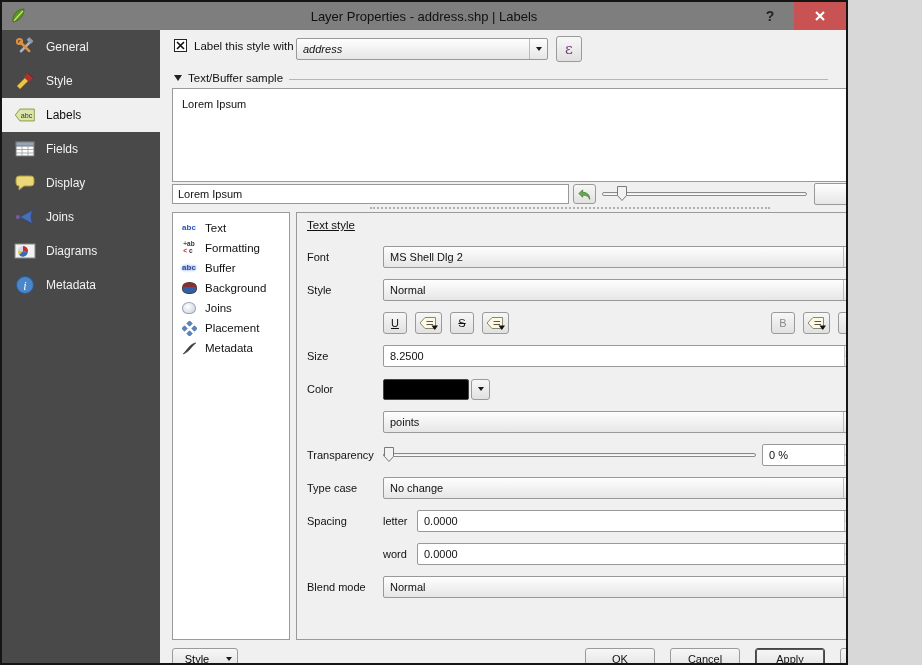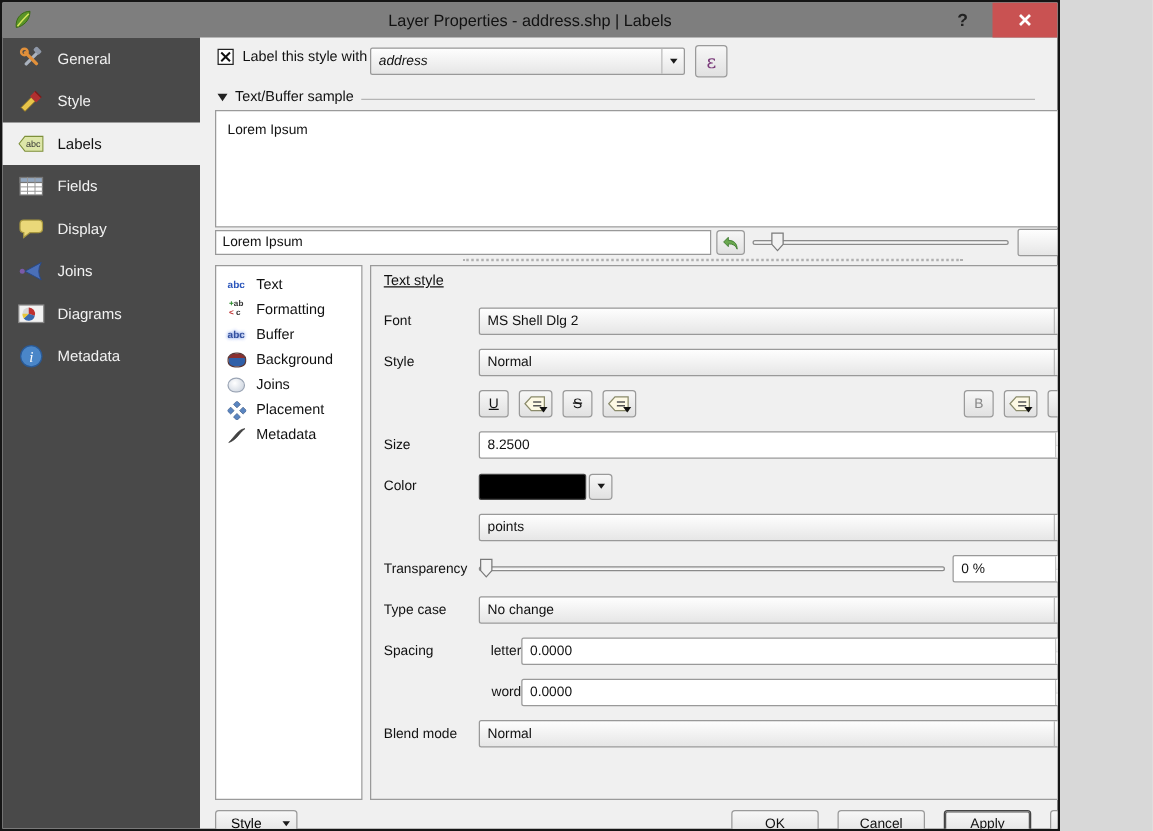--- a/index.html
+++ b/index.html
@@ -88,21 +88,21 @@
   .row .ctl .combo, .row .ctl .spin { flex:1; }
   .dd { width:27px; height:22px; margin-left:8px; flex:none; }
   .spin { border:1px solid #999; border-radius:2px; background:#fff; display:flex; align-items:center; height:22px; }
   .spin input { flex:1; min-width:0; border:0; background:transparent; font-family:"Liberation Sans",sans-serif;
                 font-size:11px; padding:0 6px; color:#111; }
   .spin .btns { width:17px; align-self:stretch; display:flex; flex-direction:column; border-left:1px solid #c4c4c4; }
   .spin .btns > div { flex:1; display:flex; align-items:center; justify-content:center;
                       background:linear-gradient(#fafafa,#e8e8e8); }
   .spin .btns > div:first-child { border-bottom:1px solid #d0d0d0; }
   .fmt-btn { width:24px; height:22px; font-size:11px; }
-  .sub-lbl { width:34px; flex:none; font-size:11px; color:#111;text-align:right; }
+  .sub-lbl { width:34px; flex:none; font-size:11px; color:#111; }
   .swatch { width:86px; height:21px; border:1px solid #444; border-radius:2px; }
   .swatch-arrow { width:19px; height:21px; margin-left:2px; }
   .pct-spin { width:100px; flex:none !important; margin-left:6px; }
 
   
   .outer-sb { position:absolute; left:748px; top:38px; width:11px; height:582px; background:#eaeaea; }
   .outer-sb .othumb { position:absolute; left:1px; right:1px; top:2px; height:560px; background:#8e8e8e; }
 
   
   .footer-btn { position:absolute; top:618px; width:70px; height:22px; }

